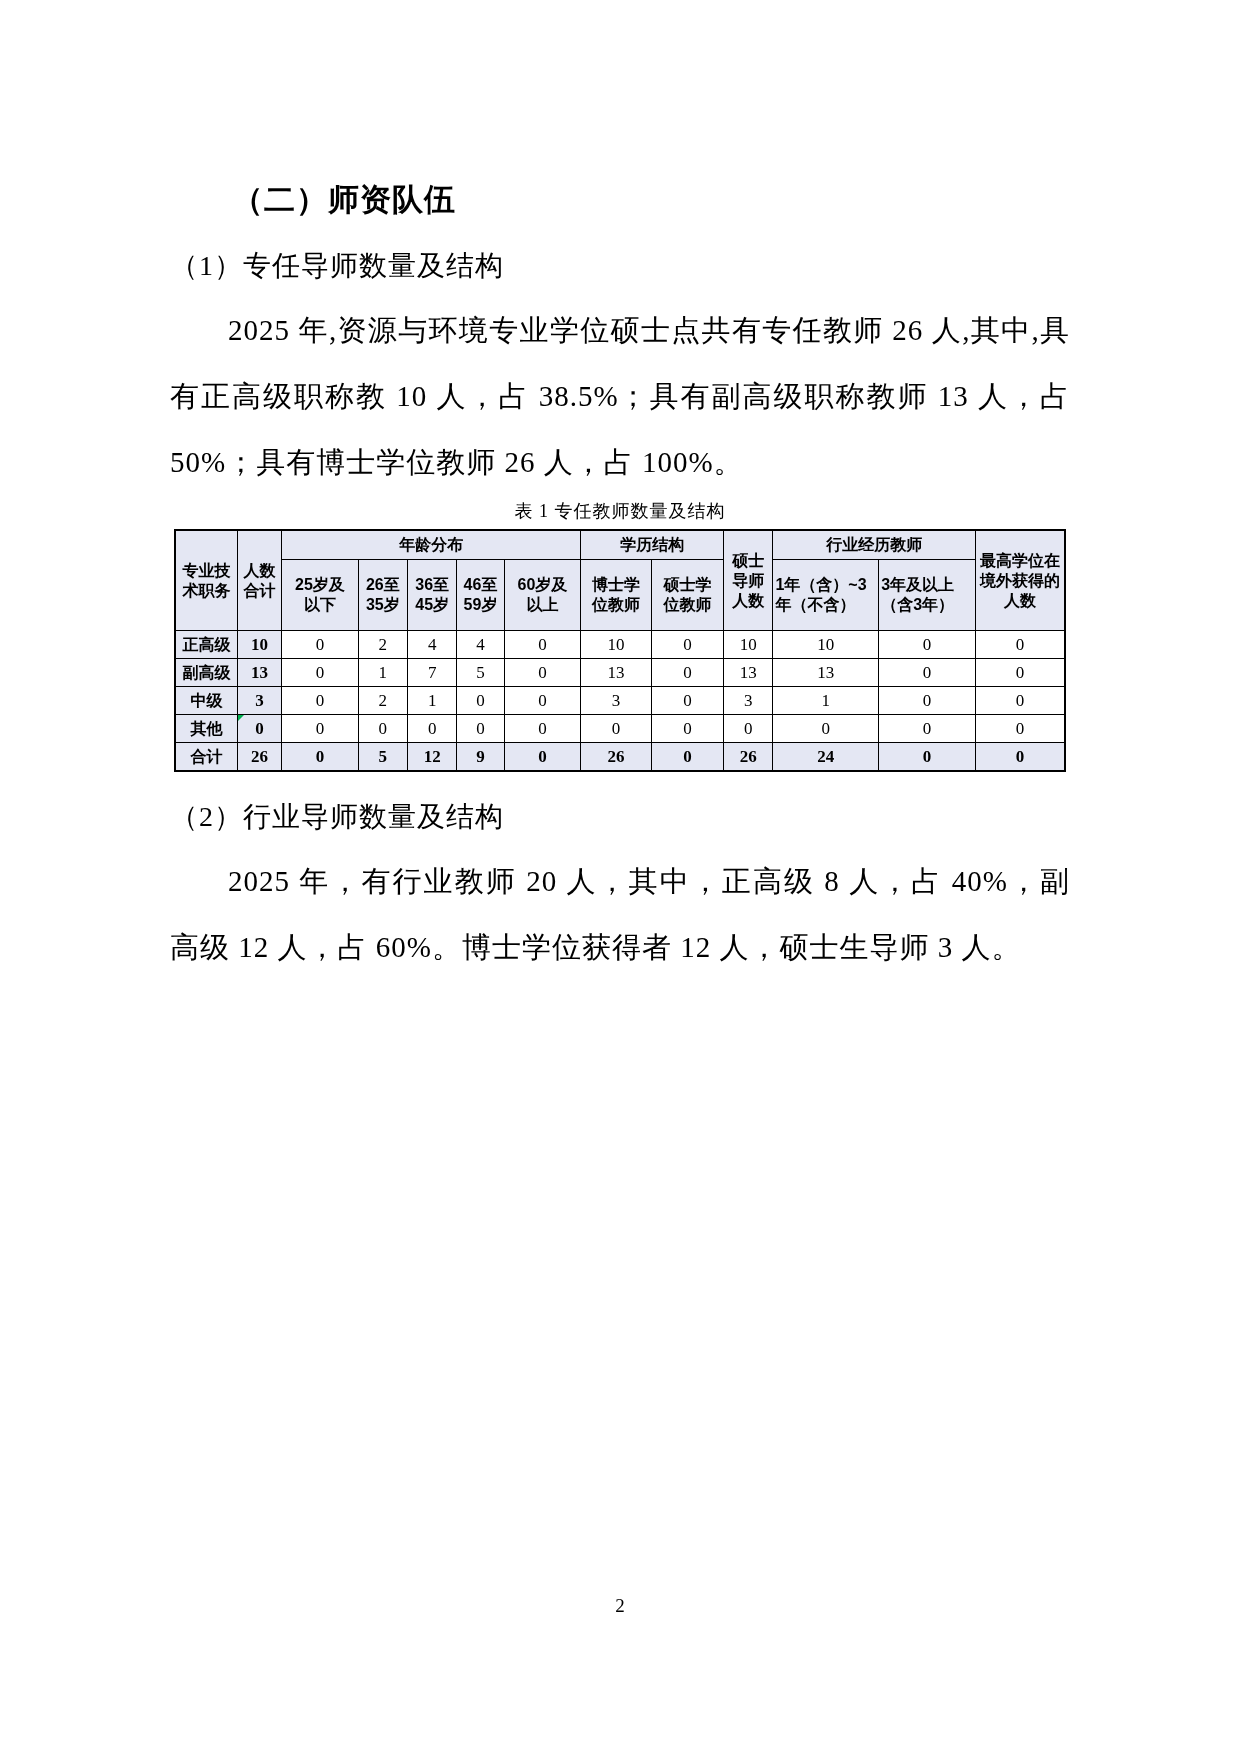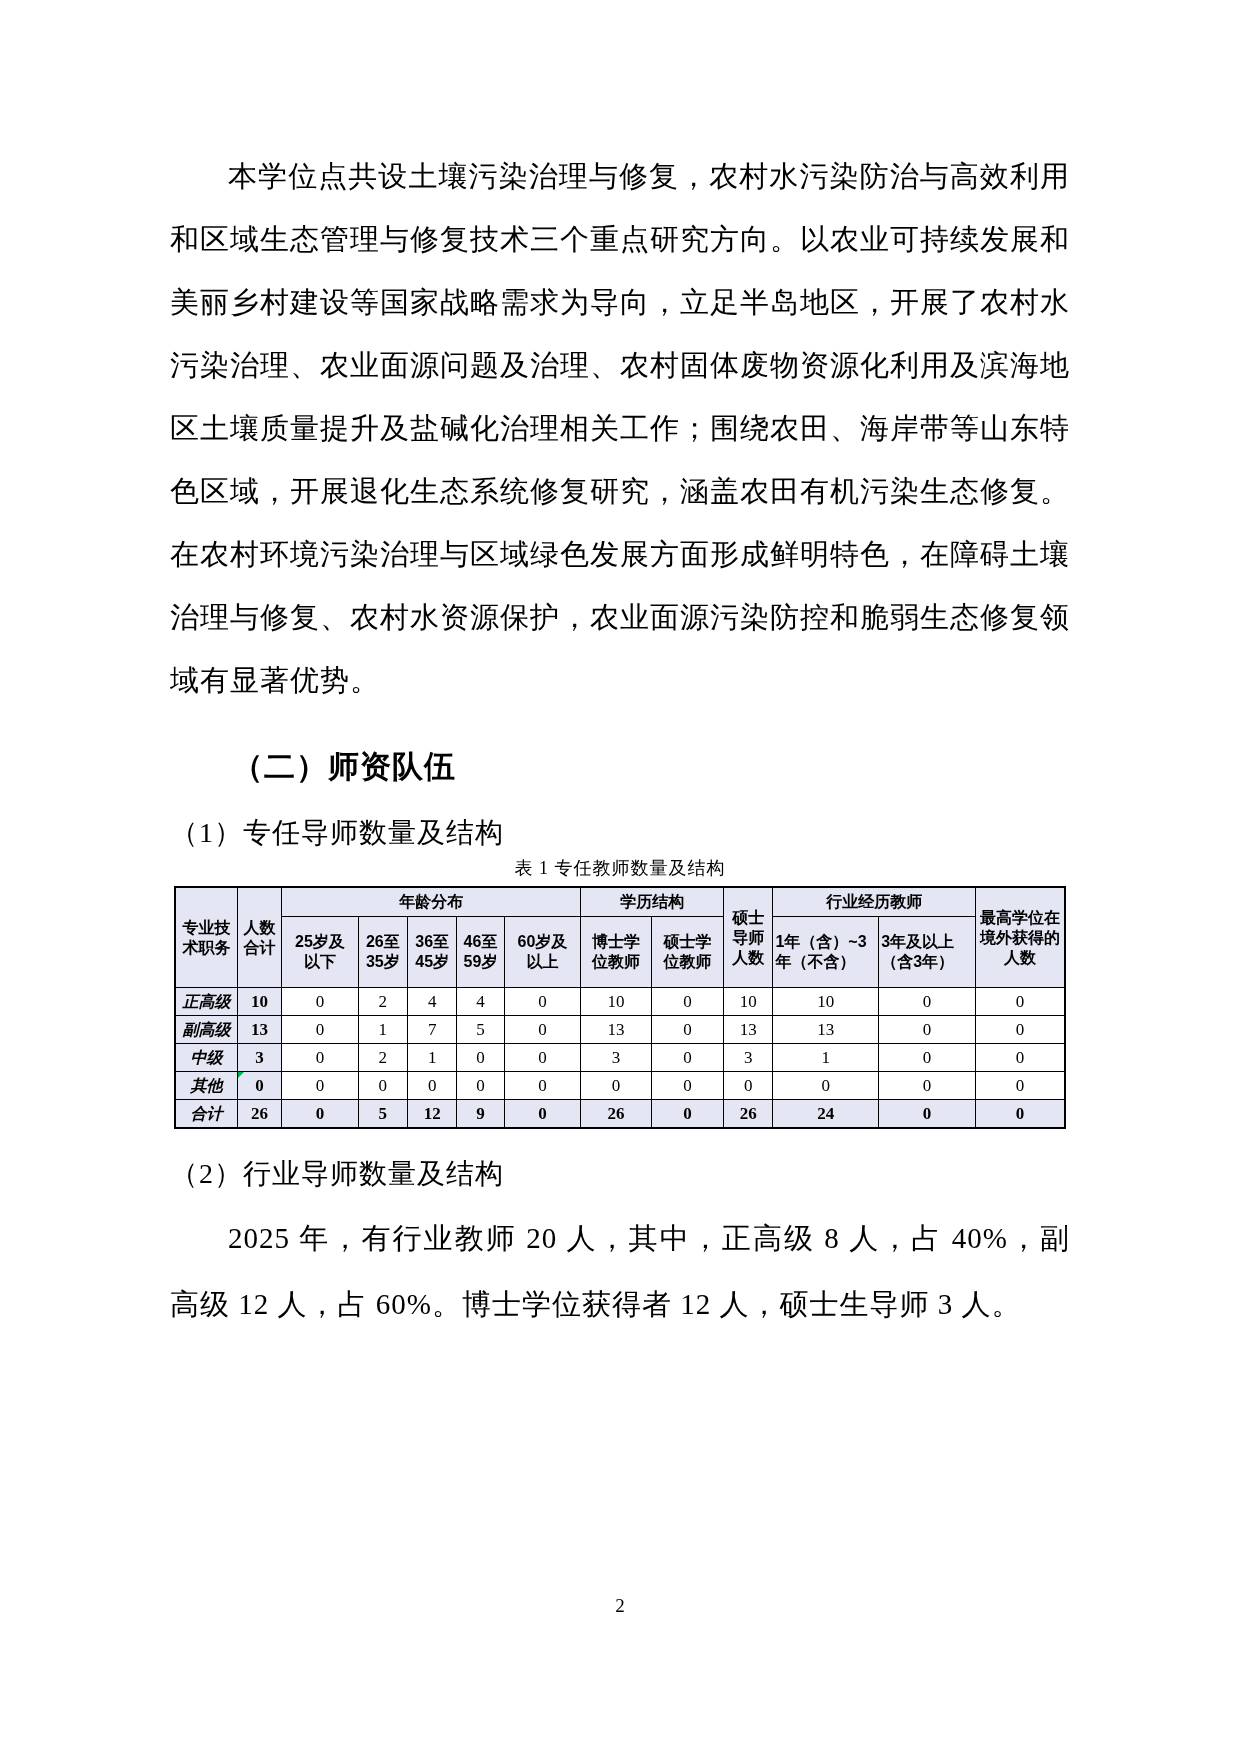--- a/index.html
+++ b/index.html
@@ -47,21 +47,21 @@
     font-weight:bold; font-size:16px; line-height:20px; padding:9px 6px;
   }
   table.stats thead tr.group-row th { height:26px; padding:1px 2px; }
   table.stats thead th.left-align { text-align:left; padding:15px 2px; }
   table.stats thead th.pad-wide { padding:1px 8px;margin-top:40px; }
   table.stats tbody td {
     font-size:17px; line-height:27px; height:27px; background:#fff;
   }
   table.stats td.rowlabel {
     background:#e4e7f3; font-family:"Liberation Sans","DejaVu Sans",sans-serif;
-    font-weight:bold; font-size:16px;font-style:italic;
+    font-weight:bold; font-size:16px;
   }
   table.stats td.c-total { background:#e4e7f3; font-weight:bold; }
   table.stats tr.total-row td { background:#e4e7f3; font-weight:bold; }
   td.corner-mark { position:relative; }
   td.corner-mark::before {
     content:""; position:absolute; top:0; left:0; width:0; height:0;
     border-top:6px solid #00b050; border-right:6px solid transparent;
   }
   .page-number {
     position:absolute; top:1594px; left:0; width:1240px; text-align:center;
@@ -71,26 +71,26 @@
   col.w1{width:62px} col.w2{width:44px} col.w3{width:76px} col.w4{width:49px}
   col.w5{width:49px} col.w6{width:47px} col.w7{width:76px} col.w8{width:70px}
   col.w9{width:72px} col.w10{width:49px} col.w11{width:105px}
   col.w12{width:96px} col.w13{width:89px}
 </style>
 </head>
 <body>
 
 <div class="page">
 
-  <p class="p-intro">本学位点共设土壤污染治理与修复，农村水污染防治与高效利用和区域生态管理与修复技术三个重点研究方向。以农业可持续发展和美丽乡村建设等国家战略需求为导向，立足半岛地区，开展了农村水污染治理、农业面源问题及治理、农村固体废物资源化利用及滨海地区土壤质量提升及盐碱化治理相关工作；围绕农田、海岸带等山东特色区域，开展退化生态系统修复研究，涵盖农田有机污染生态修复。在农村环境污染治理与区域绿色发展方面形成鲜明特色，在障碍土壤治理与修复、农村水资源保护，农业面源污染防控和脆弱生态修复领域有显著优势。</p>
 
   <h2 class="section-heading">（二）师资队伍</h2>
 
   <div class="subhead">（1）专任导师数量及结构</div>
 
+  <p class="p-sub">2025 年,资源与环境专业学位硕士点共有专任教师 26 人,其中,具有正高级职称教 10 人，占 38.5%；具有副高级职称教师 13 人，占 50%；具有博士学位教师 26 人，占 100%。</p>
 
   <div class="table-caption">表 1 专任教师数量及结构</div>
 
   <table class="stats">
     <colgroup>
       <col class="w1">
         <col class="w2">
         <col class="w3">
         <col class="w4">
       <col class="w5">

